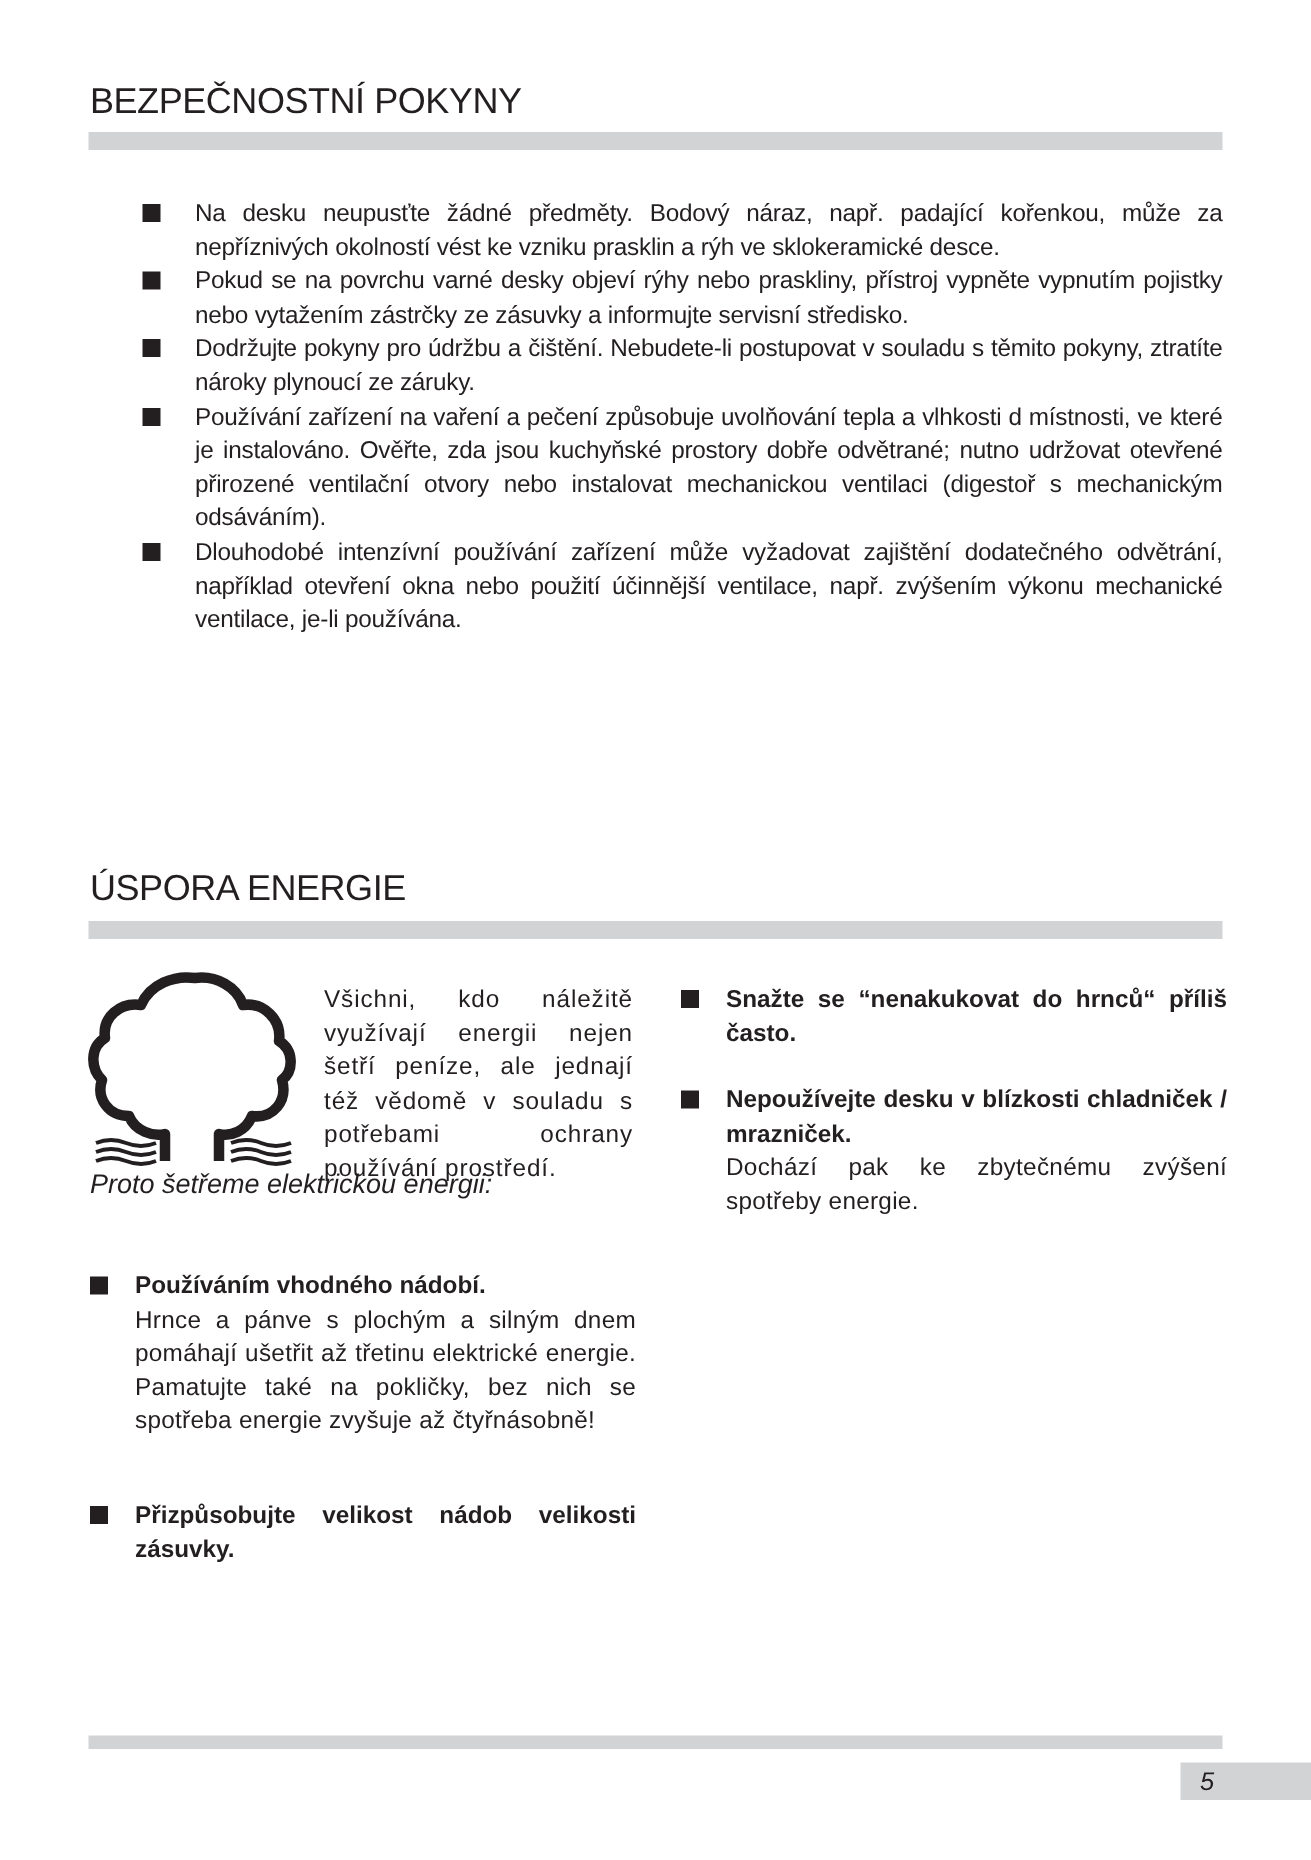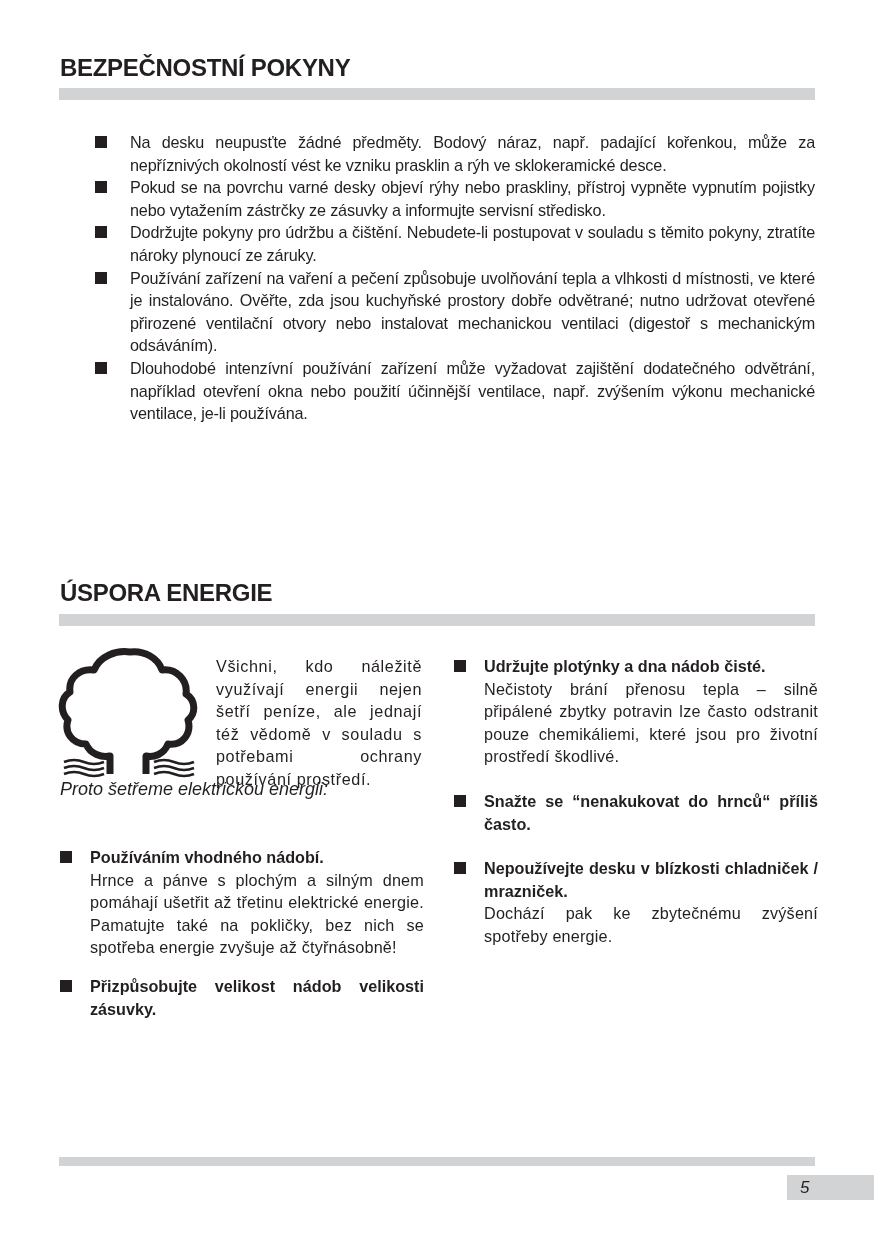--- a/index.html
+++ b/index.html
@@ -1,21 +1,21 @@
 <!DOCTYPE html>
 <html><head>
 <meta charset="utf-8">
 <style>
   html, body { margin: 0; padding: 0; background: #ffffff; }
   body {
     width: 874px; height: 1240px; position: relative; overflow: hidden;
     font-family: "Liberation Sans", sans-serif; color: #231f20;
   }
   .h1 {
-    position: absolute; left: 60px; font-size: 24px; font-weight: bold;
+    position: absolute; left: 60px; font-size: 24px; font-weight: normal;
     letter-spacing: -0.3px; margin: 0; line-height: 28px;
   }
   .bar {
     position: absolute; left: 59px; width: 756px; height: 12px; background: #d2d3d5;
   }
   ul.safety {
     position: absolute; left: 95px; top: 131px; width: 720px; margin: 0; padding: 0; list-style: none;
     font-size: 16.2px; line-height: 22.6px; letter-spacing: -0.15px;
   }
   ul.safety li { position: relative; padding-left: 35px; text-align: justify; }
@@ -73,37 +73,32 @@
     <path d="M96 114 Q106 110 116 114 T136 114"></path>
     <path d="M96 120 Q106 116 116 120 T136 120"></path>
     <path d="M96 126 Q106 122 116 126 T136 126"></path>
   </g>
 </svg>
 
 <p class="intro">Všichni, kdo náležitě využívají energii nejen šetří peníze, ale jednají též vědomě v souladu s potřebami ochrany používání prostředí.</p>
 <p class="proto">Proto šetřeme elektrickou energii:</p>
 
 <ul class="col col-left">
-  <li style="margin-bottom:16px">
+  <li style="margin-bottom:40px">
     <span class="sq"></span>
     <span class="t">Používáním vhodného nádobí.</span>
     <span class="d">Hrnce a pánve s plochým a silným dnem pomáhají ušetřit až třetinu elektrické energie. Pamatujte také na pokličky, bez nich se spotřeba energie zvyšuje až čtyřnásobně!</span>
   </li>
   <li>
     <span class="sq"></span>
     <span class="t">Přizpůsobujte velikost nádob velikosti zásuvky.</span>
   </li>
 </ul>
 
 <ul class="col col-right">
-  <li>
-    <span class="sq"></span>
-    <span class="t">Udržujte plotýnky a dna nádob čisté.</span>
-    <span class="d">Nečistoty brání přenosu tepla – silně připálené zbytky potravin lze často odstranit pouze chemikáliemi, které jsou pro životní prostředí škodlivé.</span>
-  </li>
   <li>
     <span class="sq"></span>
     <span class="t">Snažte se “nenakukovat do hrnců“ příliš často.</span>
   </li>
   <li>
     <span class="sq"></span>
     <span class="t">Nepoužívejte desku v blízkosti chladniček / mrazniček.</span>
     <span class="d">Dochází pak ke zbytečnému zvýšení spotřeby energie.</span>
   </li>
 </ul>

